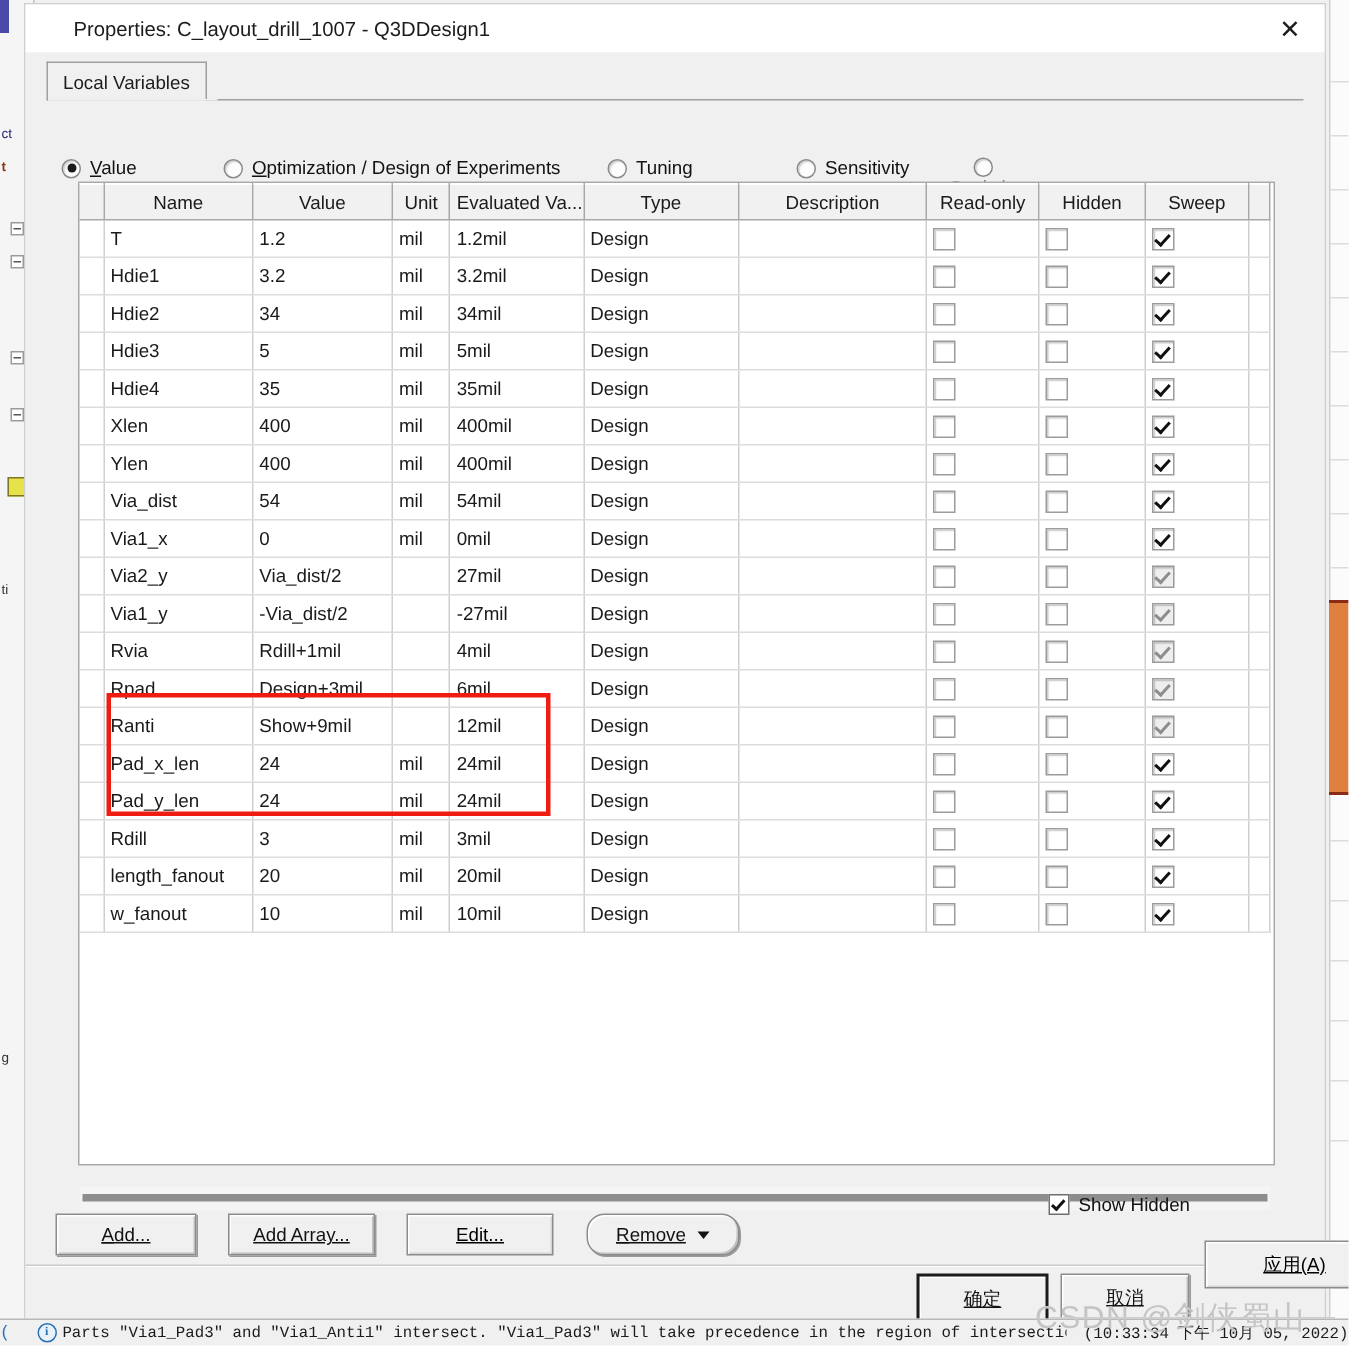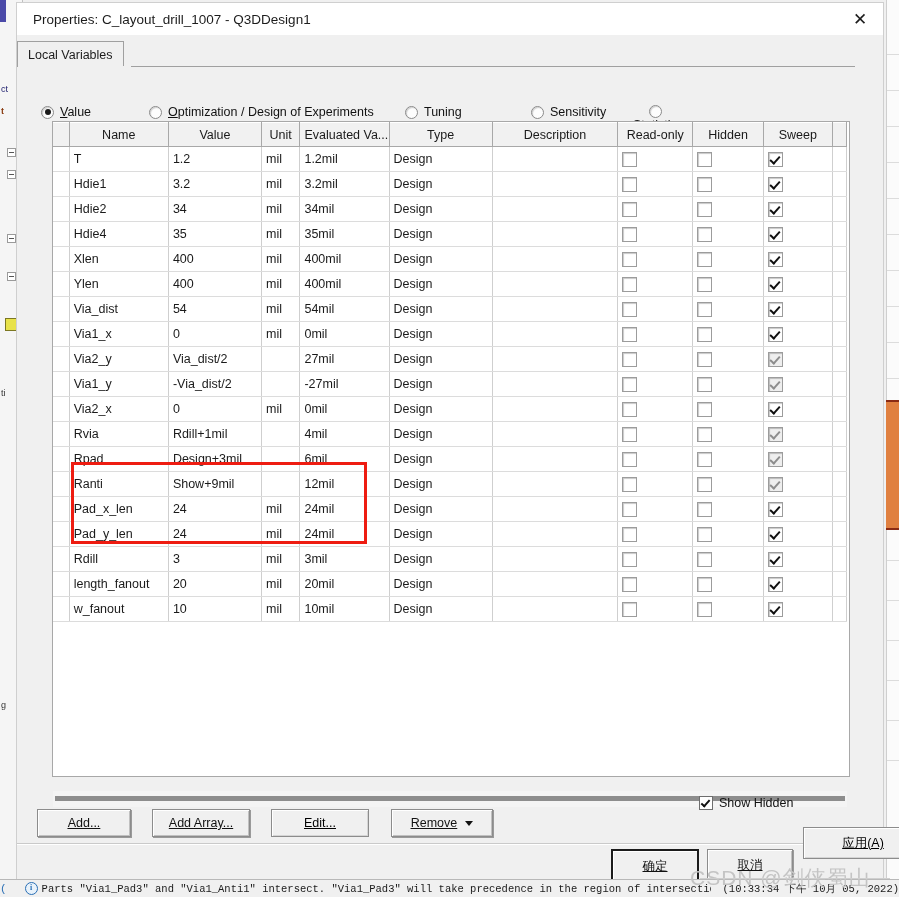--- a/index.html
+++ b/index.html
@@ -68,37 +68,37 @@
   .dialog {
     position: absolute; left: 16px; top: 2px; width: 866px; height: 878px;
     background: #f0f0f0; border: 1px solid #cfcfcf;
     box-shadow: 0 0 0 1px #ffffff inset;
   }
   .titlebar {
     position: absolute; left: 0; top: 0; width: 866px; height: 32px;
     background: #ffffff; display: flex; align-items: center;
   }
   .title-text {
-    margin-left: 16px; font-size: 13.5px; color: #1c1c1c;
+    margin-left: 32px; font-size: 13.5px; color: #1c1c1c;
     font-family: "Liberation Sans", sans-serif;
   }
   .close-btn {
     position: absolute; right: 0; top: 0; width: 46px; height: 32px;
     display: flex; align-items: center; justify-content: center;
     font-size: 17px; color: #1c1c1c; cursor: pointer;
   }
 
   .dialog-body {
     position: absolute; left: 0; top: 32px; width: 866px; height: 846px;
     background: #f0f0f0;
   }
 
   
   .tabstrip {
-    position: absolute; left: 0; top: 6px; width: 838px; height: 26px;
+    position: absolute; left: 14px; top: 6px; width: 838px; height: 26px;
   }
   .tab {
     position: absolute; left: 0; top: 0; height: 25px;
     padding: 0 10px; background: #f0f0f0;
     border-left: 1px solid #a0a0a0; border-top: 1px solid #a0a0a0;
     border-right: 1px solid #a0a0a0;
     display: flex; align-items: center; font-size: 12.5px; color: #1c1c1c;
     cursor: default;
   }
   .tab-underline {
@@ -375,20 +375,33 @@
                 <td>34mil</td>
                 <td>Design</td>
                 <td></td>
                 <td class="c-chk"><span class="cb"></span></td>
                 <td class="c-chk"><span class="cb"></span></td>
                 <td class="c-chk"><span class="cb chk"></span></td>
                 <td></td>
               </tr>
               <tr>
                 <td class="rowhdr"></td>
+                <td>Hdie3</td>
+                <td>5</td>
+                <td>mil</td>
+                <td>5mil</td>
+                <td>Design</td>
+                <td></td>
+                <td class="c-chk"><span class="cb"></span></td>
+                <td class="c-chk"><span class="cb"></span></td>
+                <td class="c-chk"><span class="cb chk"></span></td>
+                <td></td>
+              </tr>
+              <tr>
+                <td class="rowhdr"></td>
                 <td>Hdie4</td>
                 <td>35</td>
                 <td>mil</td>
                 <td>35mil</td>
                 <td>Design</td>
                 <td></td>
                 <td class="c-chk"><span class="cb"></span></td>
                 <td class="c-chk"><span class="cb"></span></td>
                 <td class="c-chk"><span class="cb chk"></span></td>
                 <td></td>
@@ -466,33 +479,20 @@
                 <td>-27mil</td>
                 <td>Design</td>
                 <td></td>
                 <td class="c-chk"><span class="cb"></span></td>
                 <td class="c-chk"><span class="cb"></span></td>
                 <td class="c-chk"><span class="cb chk gray"></span></td>
                 <td></td>
               </tr>
               <tr>
                 <td class="rowhdr"></td>
-                <td>Via2_x</td>
-                <td>0</td>
-                <td>mil</td>
-                <td>0mil</td>
-                <td>Design</td>
-                <td></td>
-                <td class="c-chk"><span class="cb"></span></td>
-                <td class="c-chk"><span class="cb"></span></td>
-                <td class="c-chk"><span class="cb chk"></span></td>
-                <td></td>
-              </tr>
-              <tr>
-                <td class="rowhdr"></td>
                 <td>Rvia</td>
                 <td>Rdill+1mil</td>
                 <td></td>
                 <td>4mil</td>
                 <td>Design</td>
                 <td></td>
                 <td class="c-chk"><span class="cb"></span></td>
                 <td class="c-chk"><span class="cb"></span></td>
                 <td class="c-chk"><span class="cb chk gray"></span></td>
                 <td></td>
@@ -600,21 +600,21 @@
 
       <div class="btn" style="left:20px; top:774px; width:92px; height:26px;">
         <span><span class="acc">A</span>dd...</span>
       </div>
       <div class="btn" style="left:135px; top:774px; width:96px; height:26px;">
         <span>Add Array...</span>
       </div>
       <div class="btn disabled" style="left:254px; top:774px; width:96px; height:26px;">
         <span>Edit...</span>
       </div>
-      <div class="btn" style="left:374px; top:774px; width:100px; height:26px;">
+      <div class="btn" style="left:374px; top:774px; width:100px; height:26px;border-radius:12px;">
         <span><span class="acc">R</span>emove</span>
         <span class="arrow"></span>
       </div>
 
       <div class="showhidden" style="left:682px; top:761px;">
         <span class="cb2"></span>
         <span>Show Hidden</span>
       </div>
 
       <div class="sep"></div>

